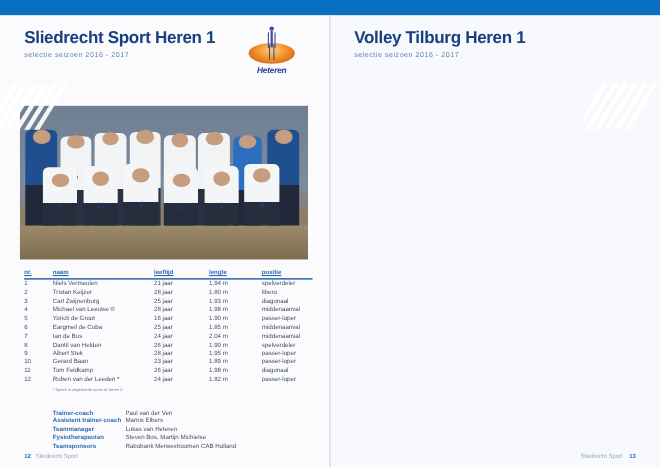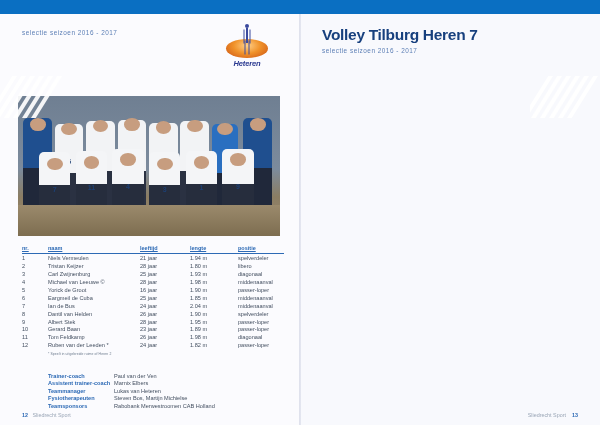--- a/index.html
+++ b/index.html
@@ -176,20 +176,21 @@
 </head>
 <body>
 
 <div id="spread">
 
   <div class="top-bar"></div>
 
   <div class="page left">
 
     <div class="head">
+      <div class="team-title">Sliedrecht Sport Heren 1</div>
       <div class="team-sub">selectie seizoen 2016 - 2017</div>
     </div>
 
     <div class="sponsor">
       <div class="rabo-mark">
         <div class="rabo-blob"></div>
         <div class="rabo-fig"></div>
       </div>
       <div class="rabo-word">Heteren</div>
     </div>
@@ -382,21 +383,21 @@
     <div class="footer left">
       <span class="pg">12</span>
       &nbsp;
       <span class="nm">Sliedrecht Sport</span>
     </div>
   </div>
 
   <div class="page right">
 
     <div class="head">
-      <div class="team-title">Volley Tilburg Heren 7</div>
+      <div class="team-title">Volley Tilburg Heren 1</div>
       <div class="team-sub">selectie seizoen 2016 - 2017</div>
     </div>
 
     <div class="stripes tr">
       <i style="left:8px"></i>
         <i style="left:17px"></i>
         <i style="left:26px"></i>
       <i style="left:35px"></i>
         <i style="left:44px"></i>
         <i style="left:53px"></i>

